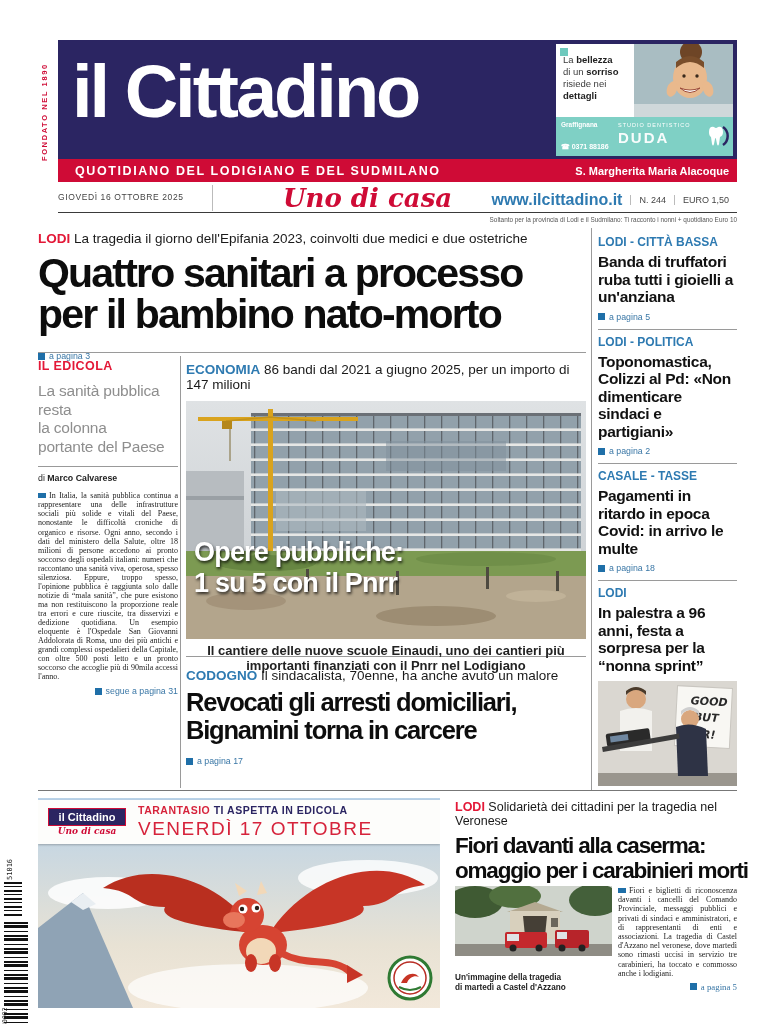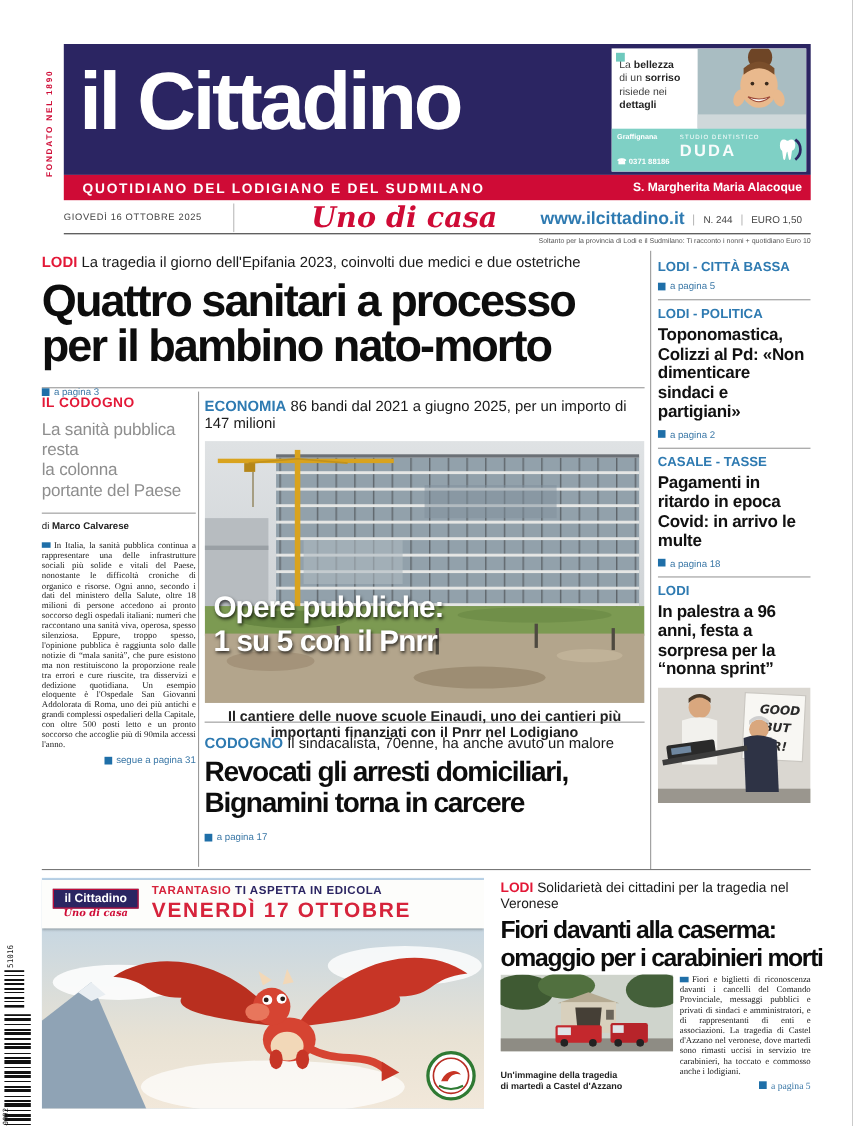--- a/index.html
+++ b/index.html
@@ -97,21 +97,21 @@
 
   
   .dragon-ad { position:absolute; left:38px; top:0; width:402px; height:210px; overflow:hidden; cursor:pointer; background:#d8e4ee; }
   .dragon-head { position:absolute; left:0; top:2px; width:402px; height:44px; background:#fdfdfb; display:flex; align-items:center; z-index:2; box-shadow:0 1px 2px rgba(0,0,0,.25); }
   .mini-logo { margin-left:10px; width:78px; }
   .mini-logo .box { background:#2b2562; color:#fff; font-weight:bold; font-size:11px; text-align:center; padding:2px 0; border:1px solid #cf0b36; }
   .mini-logo .mot { color:#cf0b36; font-family:"DejaVu Serif", serif; font-style:italic; font-weight:bold; font-size:9px; text-align:center; }
   .dragon-lines { margin-left:12px; }
   .dragon-lines .l1 { font-size:10.5px; font-weight:bold; letter-spacing:0.5px; }
   .dragon-lines .l1 .r { color:#d6233b; } .dragon-lines .l1 .d { color:#2b2562; }
-  .dragon-lines .l2 { font-size:19px; font-weight:bold; color:#d6233b; letter-spacing:1.5px; margin-top:2px; }
+  .dragon-lines .l2 { font-size:19px; font-weight:normal; color:#d6233b; letter-spacing:1.5px; margin-top:2px; }
   .dragon-sky { position:absolute; left:0; top:0; width:402px; height:210px; }
   .badge { position:absolute; right:7px; bottom:7px; z-index:3; }
 
   
   .barcode-col { position:absolute; left:4px; top:52px; width:26px; }
   .bc-num-top { writing-mode:vertical-rl; transform:rotate(180deg); font-family:"DejaVu Sans Mono", monospace; font-size:7px; color:#222; height:30px; margin-left:2px; }
   .bc1 { width:18px; height:34px; margin-top:2px;
          background:repeating-linear-gradient(180deg,#111 0 2px,#fff 2px 4px,#111 4px 5px,#fff 5px 8px); }
   .bc2 { width:24px; height:118px; margin-top:6px;
          background:repeating-linear-gradient(180deg,#111 0 2px,#fff 2px 3px,#111 3px 6px,#fff 6px 9px,#111 9px 10px,#fff 10px 13px); }
@@ -203,21 +203,21 @@
       <div>Quattro sanitari a processo</div>
       <div>per il bambino nato-morto</div>
     </div>
     <div class="pageref">
         <span class="sq"></span>
         <span>a pagina 3</span>
       </div>
   </div>
 
   <div class="commento">
-    <div class="sec">IL CODOGNO</div>
+    <div class="sec">IL EDICOLA</div>
     <div class="title">
       <div>La sanità pubblica</div>
       <div>resta</div>
       <div>la colonna</div>
       <div>portante del Paese</div>
     </div>
     <div class="rule"></div>
     <div class="byline"><span>di </span><b>Marco Calvarese</b></div>
     <div class="body"><span class="lead-sq"></span><span>In Italia, la sanità pubblica continua a rappresentare una delle infrastrutture sociali più solide e vitali del Paese, nonostante le difficoltà croniche di organico e risorse. Ogni anno, secondo i dati del ministero della Salute, oltre 18 milioni di persone accedono ai pronto soccorso degli ospedali italiani: numeri che raccontano una sanità viva, operosa, spesso silenziosa. Eppure, troppo spesso, l'opinione pubblica è raggiunta solo dalle notizie di “mala sanità”, che pure esistono ma non restituiscono la proporzione reale tra errori e cure riuscite, tra disservizi e dedizione quotidiana. Un esempio eloquente è l'Ospedale San Giovanni Addolorata di Roma, uno dei più antichi e grandi complessi ospedalieri della Capitale, con oltre 500 posti letto e un pronto soccorso che accoglie più di 90mila accessi l'anno.</span></div>
     <div class="pageref segue">
@@ -289,20 +289,21 @@
     <div class="pageref">
         <span class="sq"></span>
         <span>a pagina 17</span>
       </div>
   </div>
 
   <div class="sidebar">
 
     <div class="sb-item">
       <div class="tag tag-blue">LODI - CITTÀ BASSA</div>
+      <div class="title">Banda di truffatori ruba tutti i gioielli a un'anziana</div>
       <div class="pageref">
           <span class="sq"></span>
           <span>a pagina 5</span>
         </div>
     </div>
 
     <div class="sb-item">
       <div class="tag tag-blue">LODI - POLITICA</div>
       <div class="title">Toponomastica, Colizzi al Pd: «Non dimenticare sindaci e partigiani»</div>
       <div class="pageref">

